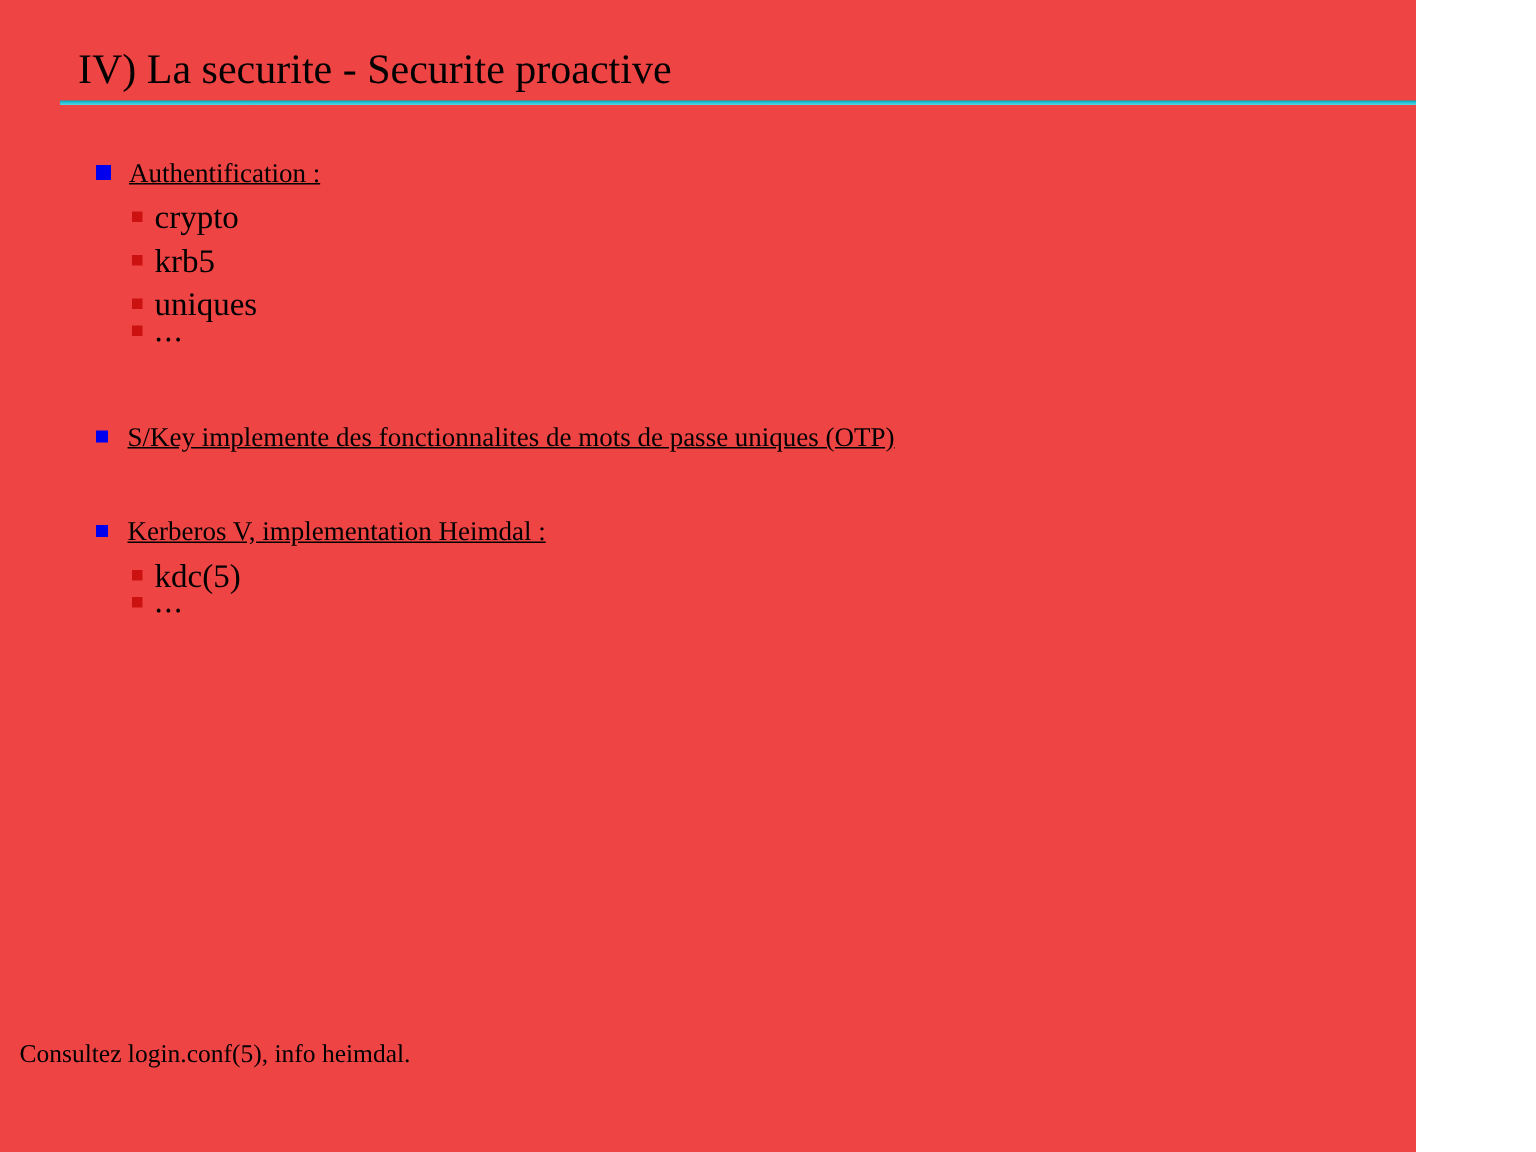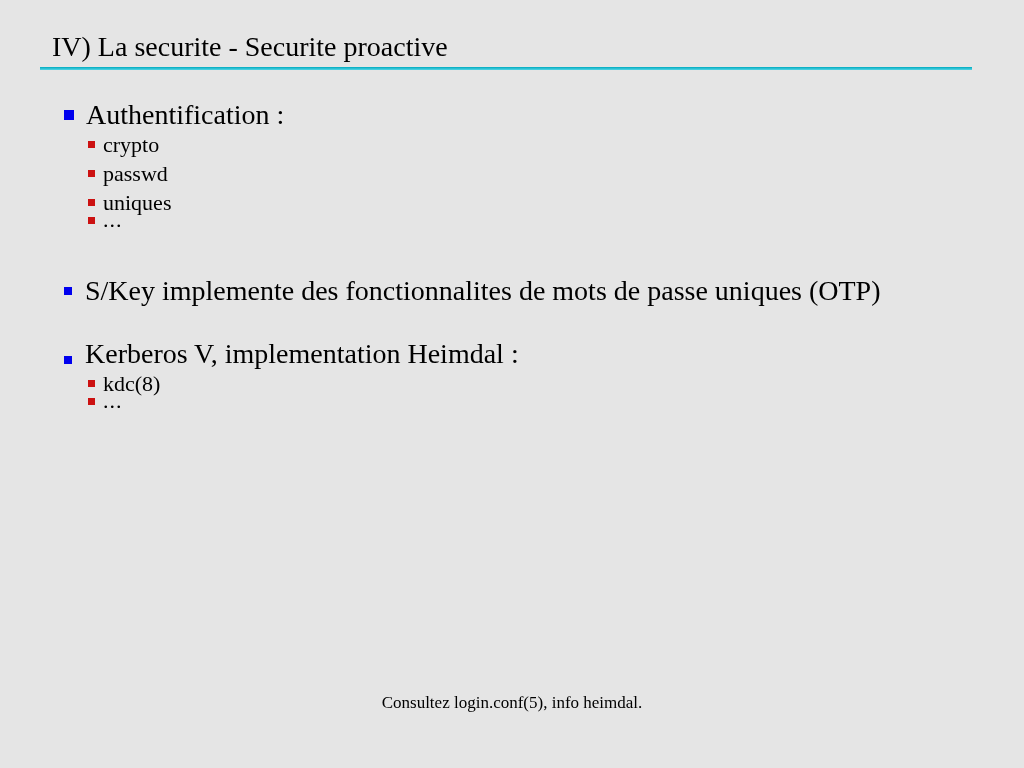--- a/index.html
+++ b/index.html
@@ -1,21 +1,21 @@
 <!DOCTYPE html>
 <html style="--rule-color: #00aabf; --bullet1-color: #0000ee; --bullet2-color: #cc1111; --text-color: #000000;"><head>
 <meta charset="utf-8">
 <style>
   * { box-sizing: border-box; margin: 0; padding: 0; }
   html, body { background: #ffffff; }
   .slide {
     position: relative;
-    width: 1024px;
+    width: 944px;
     height: 768px;
-    background: #e5e5e5;
+    background: #ef4444;
     overflow: hidden;
     font-family: "Liberation Serif", "DejaVu Serif", serif;
     color: var(--text-color, #000000);
   }
   .title {
     position: absolute;
     left: 52px;
     top: 30px;
     font-size: 28px;
     line-height: 34px;
@@ -42,23 +42,24 @@
     margin-top: 10px;
     margin-right: 12px;
     background: var(--bullet1-color, #0000ee);
   }
   .l1.sm > .sq {
     width: 8px; height: 8px;
     margin-top: 11px;
     margin-right: 13px;
   }
   .l1 > .txt {
-    font-size: 28px;
+    font-size: 18px;
     line-height: 30px;
     white-space: nowrap;
+    text-decoration: underline;
   }
   .sublist { margin-left: 24px; }
   .l2 > .sq {
     flex: none;
     width: 7px; height: 7px;
     margin-top: 11px;
     margin-right: 8px;
     background: var(--bullet2-color, #cc1111);
   }
   .l2 > .txt {
@@ -67,27 +68,27 @@
     white-space: nowrap;
   }
   .l2.tight {
     height: 17px;
     overflow: hidden;
     margin-top: -4px;
   }
   .l2.tight > .sq { margin-top: 4px; }
   .l2.tight > .txt { line-height: 13px; letter-spacing: 1px; }
   .gap-a { margin-top: 46px; }
-  .gap-b { margin-top: 33px; align-items: center; }
+  .gap-b { margin-top: 33px; }
   .footer {
     position: absolute;
-    left: 0;
+    left: 13px;
     top: 693px;
     width: 100%;
-    text-align: center;
+    text-align: left;
     font-size: 17px;
     line-height: 20px;
   }
 </style>
 </head>
 <body>
 
 <div class="slide">
 
   <div class="title">IV) La securite - Securite proactive</div>
@@ -99,21 +100,21 @@
       <span class="sq"></span>
       <span class="txt">Authentification :</span>
     </div>
     <div class="sublist">
       <div class="row l2">
         <span class="sq"></span>
         <span class="txt">crypto</span>
       </div>
       <div class="row l2">
         <span class="sq"></span>
-        <span class="txt">passwd</span>
+        <span class="txt">krb5</span>
       </div>
       <div class="row l2">
         <span class="sq"></span>
         <span class="txt">uniques</span>
       </div>
       <div class="row l2 tight">
         <span class="sq"></span>
         <span class="txt">...</span>
       </div>
     </div>
@@ -123,21 +124,21 @@
       <span class="txt">S/Key implemente des fonctionnalites de mots de passe uniques (OTP)</span>
     </div>
 
     <div class="row l1 sm gap-b">
       <span class="sq"></span>
       <span class="txt">Kerberos V, implementation Heimdal :</span>
     </div>
     <div class="sublist">
       <div class="row l2">
         <span class="sq"></span>
-        <span class="txt">kdc(8)</span>
+        <span class="txt">kdc(5)</span>
       </div>
       <div class="row l2 tight">
         <span class="sq"></span>
         <span class="txt">...</span>
       </div>
     </div>
 
   </div>
 
   <div class="footer">Consultez login.conf(5), info heimdal.</div>

